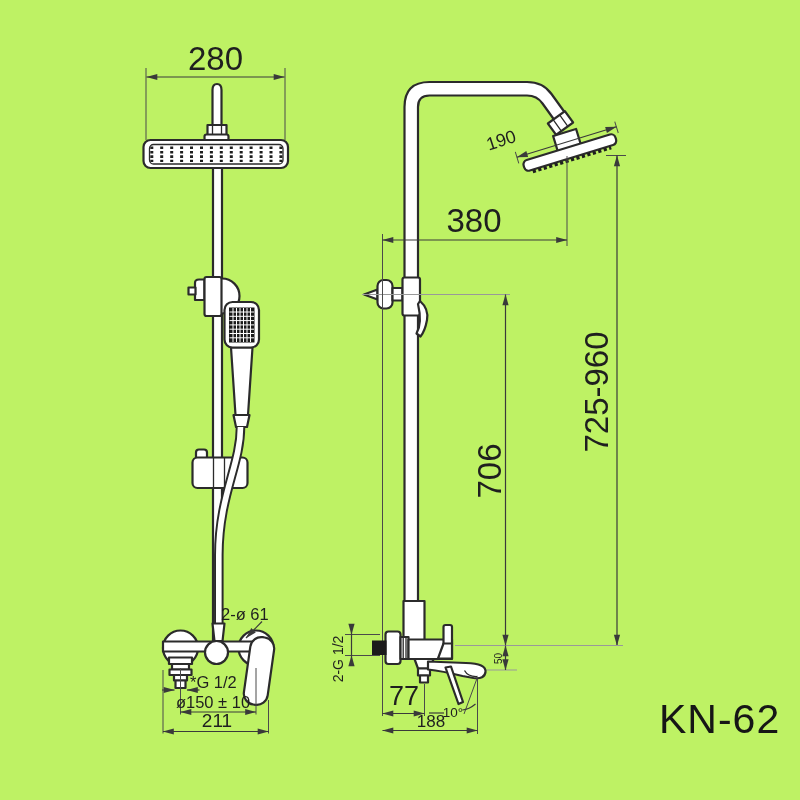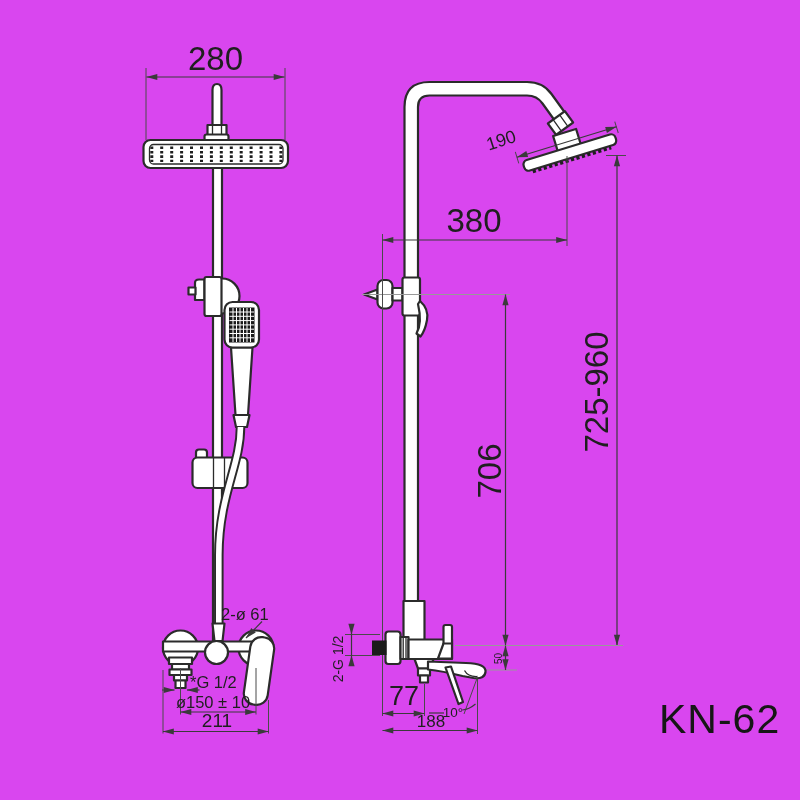--- a/index.html
+++ b/index.html
@@ -1,16 +1,16 @@
 <!DOCTYPE html>
 <html><head>
 <meta charset="utf-8">
 <style>
   html,body{margin:0;padding:0;background:#ffffff;}
-  .stage{position:relative;width:800px;height:800px;background:#d946ef;overflow:hidden;}
+  .stage{position:relative;width:800px;height:800px;background:#bef264;overflow:hidden;}
   svg{display:block;}
   svg text{font-family:"Liberation Sans",sans-serif;fill:#1f1f1f;}
   .o{fill:#ffffff;stroke:#2b2b2b;stroke-width:2.2;stroke-linejoin:round;stroke-linecap:round;}
   .o-thin{fill:none;stroke:#2b2b2b;stroke-width:1.3;stroke-linejoin:round;}
   .dark{fill:#1b1b1b;stroke:#1b1b1b;}
   .stripes{stroke:#1f1f1f;stroke-width:3;stroke-dasharray:2.6 1.8;fill:none;}
   .nozzles{stroke:#1f1f1f;stroke-width:3.2;stroke-dasharray:3.2 2.5;fill:none;}
   .gridw{stroke:#ffffff;stroke-width:1;fill:none;}
   .dim{stroke:#3a3a3a;stroke-width:1.2;fill:none;}
   .ext{stroke:#4a4a4a;stroke-width:1;fill:none;}

